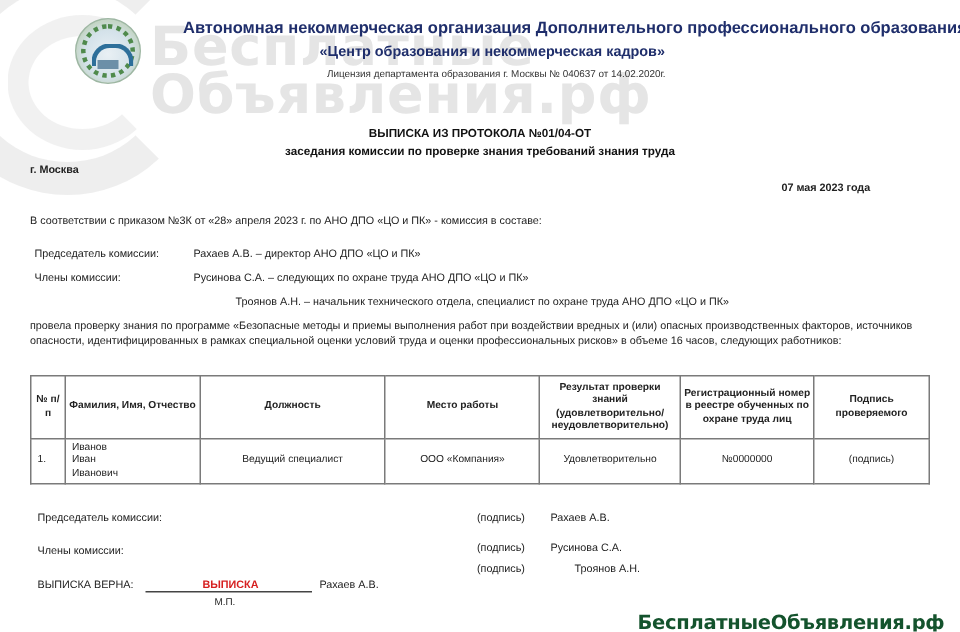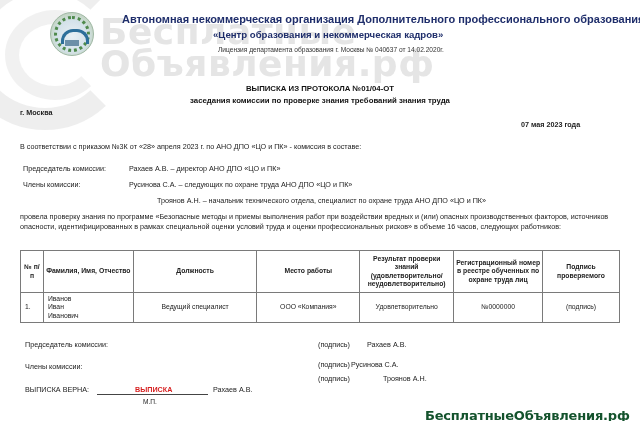--- a/index.html
+++ b/index.html
@@ -84,21 +84,21 @@
   table.res td { height: 29px; font-weight: normal; }
   td.fio { text-align: left !important; padding-left: 4px !important; }
   td.num { text-align: left !important; padding-left: 4px !important; }
 
   .sig-lbl1 { left: 25px; top: 340px; }
   .sig-lbl2 { left: 25px; top: 362px; }
   .sig-p1 { left: 318px; top: 340px; }
   .sig-p2 { left: 318px; top: 360px; }
   .sig-p3 { left: 318px; top: 374px; }
   .sig-n1 { left: 367px; top: 340px; }
-  .sig-n2 { left: 351px; top: 360px; }
+  .sig-n2 { left: 367px; top: 360px; }
   .sig-n3 { left: 367px; top: 374px; margin-left: 16px; }
 
   .verna { left: 25px; top: 385px; }
   .verna-line { position: absolute; left: 97px; top: 394px; width: 111px; height: 0; border-top: 1px solid #444; }
   .stamp { left: 135px; top: 385px; color: #d61f1f; font-weight: bold; }
   .verna-name { left: 213px; top: 385px; }
   .mp { left: 143px; top: 398px; font-size: 6.6px; }
 
   .wm-bottom {
     left: 425px; top: 408px; font-family: "DejaVu Sans", sans-serif;

